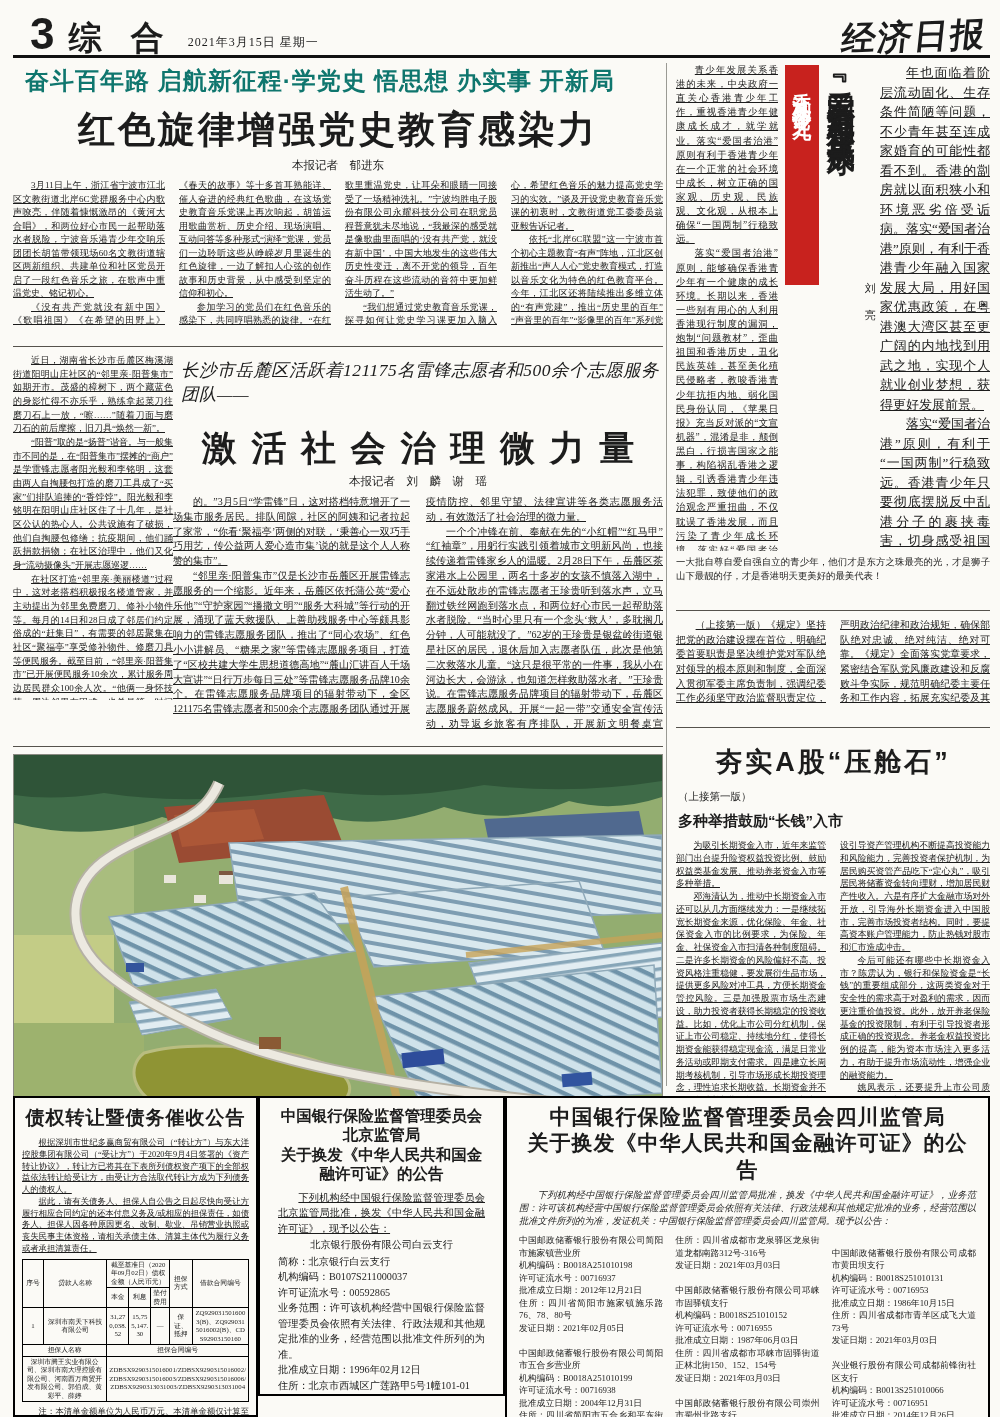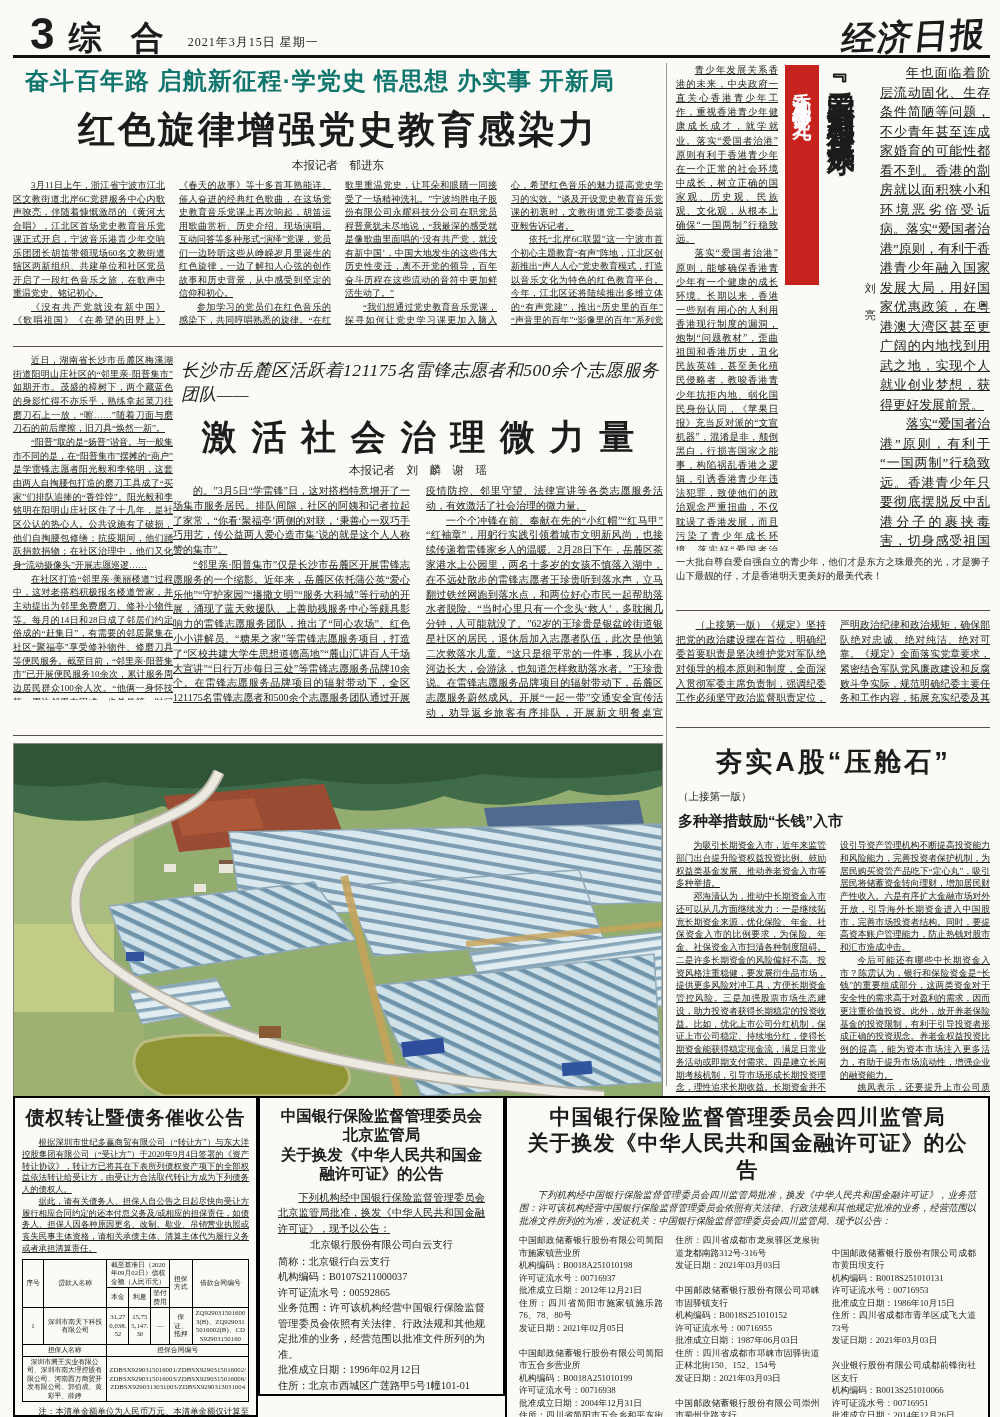--- a/index.html
+++ b/index.html
@@ -23,21 +23,21 @@
   
   .kicker1{font-family:"Liberation Sans","DejaVu Sans",sans-serif;font-weight:bold;font-size:24px;color:#0f766e;margin:2px 0 0 12px;letter-spacing:1px;}
   .headline1{font-family:"Liberation Sans","DejaVu Sans",sans-serif;font-weight:bold;font-size:37px;text-align:center;margin:8px 0 3px;letter-spacing:3px;}
   .byline{text-align:center;font-size:11.5px;margin:2px 0 6px;}
   .body1{column-count:4;column-gap:14px;font-size:9px;line-height:1.5;height:160px;overflow:hidden;}
   
   .art2{display:flex;gap:0;margin-top:4px;}
   .art2-col1{width:160px;flex:none;font-size:9px;line-height:1.52;height:346px;overflow:hidden;}
   .art2-right{flex:1;min-width:0;}
   .kicker2{font-size:17.5px;font-style:italic;margin:4px 0 2px 8px;letter-spacing:.5px;}
-  .headline2{font-family:"Liberation Sans","DejaVu Sans",sans-serif;font-weight:bold;font-size:35px;text-align:center;letter-spacing:.42em;margin:8px 0 2px;text-indent:.42em;}
+  .headline2{font-family:"Liberation Sans","DejaVu Sans",sans-serif;font-weight:bold;font-size:35px;text-align:center;letter-spacing:.42em;margin:19px 0 2px;text-indent:.42em;}
   .body2{column-count:2;column-gap:16px;font-size:10px;line-height:1.48;height:244px;overflow:hidden;margin-top:4px;}
   
   .photo-fig{margin:8px 0 0;}
   .photo-svg{display:block;width:648px;height:352px;border:1px solid #8a8a82;background:#8fae6b;}
   .caption{font-size:10.5px;font-style:italic;line-height:1.55;margin-top:5px;text-align:justify;}
   .credit{float:right;font-style:italic;}
   
   .essay-row{display:flex;height:488px;overflow:hidden;}
   .essay-colL{width:102px;flex:none;font-size:9.4px;line-height:1.5;overflow:hidden;}
   .essay-center{width:94px;flex:none;display:flex;justify-content:center;gap:7px;padding:2px 2px 0 6px;}
@@ -89,21 +89,21 @@
   </header>
   <div class="rule-top"></div>
 
   <section class="left-region">
 
     <article>
       <div class="kicker1">奋斗百年路 启航新征程·学党史 悟思想 办实事 开新局</div>
       <h1 class="headline1">红色旋律增强党史教育感染力</h1>
       <div class="byline">本报记者　郁进东</div>
       <div class="body1 just">
-          <p class="para">3月11日上午，浙江省宁波市江北区文教街道北岸6C党群服务中心内歌声嘹亮，伴随着慷慨激昂的《黄河大合唱》，江北区首场党史教育音乐党课正式开启，宁波音乐港青少年交响乐团团长胡笛带领现场60名文教街道辖区两新组织、共建单位和社区党员开启了一段红色音乐之旅，在歌声中重温党史、铭记初心。</p>
+          <p class="para">3月11日上午，浙江省宁波市江北区文教街道北岸6C党群服务中心内歌声嘹亮，伴随着慷慨激昂的《黄河大合唱》，和两位好心市民一起帮助落水者脱险，宁波音乐港青少年交响乐团团长胡笛带领现场60名文教街道辖区两新组织、共建单位和社区党员开启了一段红色音乐之旅，在歌声中重温党史、铭记初心。</p>
           <p class="para">《没有共产党就没有新中国》《歌唱祖国》《在希望的田野上》《春天的故事》等十多首耳熟能详、催人奋进的经典红色歌曲，在这场党史教育音乐党课上再次响起，胡笛运用歌曲赏析、历史介绍、现场演唱、互动问答等多种形式“演绎”党课，党员们一边聆听这些从峥嵘岁月里诞生的红色旋律，一边了解扣人心弦的创作故事和历史背景，从中感受到坚定的信仰和初心。</p>
           <p class="para">参加学习的党员们在红色音乐的感染下，共同哼唱熟悉的旋律。“在红歌里重温党史，让耳朵和眼睛一同接受了一场精神洗礼。”宁波均胜电子股份有限公司永耀科技分公司在职党员程普意犹未尽地说，“我最深的感受就是像歌曲里面唱的‘没有共产党，就没有新中国’，中国大地发生的这些伟大历史性变迁，离不开党的领导，百年奋斗历程在这些流动的音符中更加鲜活生动了。”</p>
           <p class="para">“我们想通过党史教育音乐党课，探寻如何让党史学习课更加入脑入心，希望红色音乐的魅力提高党史学习的实效。”谈及开设党史教育音乐党课的初衷时，文教街道党工委委员翁亚毅告诉记者。</p>
           <p class="para">依托“北岸6C联盟”这一宁波市首个初心主题教育“有声”阵地，江北区创新推出“声人人心”党史教育模式，打造以音乐文化为特色的红色教育平台。今年，江北区还将陆续推出多维立体的“有声党建”，推出“历史里的百年”“声音里的百年”“影像里的百年”系列党史教育活动，奏响“可看、可赏、可听、可唱、可传”的“声人人心”党史教育五部曲，使党史教育更加有力有“声”。</p>
         </div>
     </article>
 
     <hr class="sep">
 
     <article class="art2">

